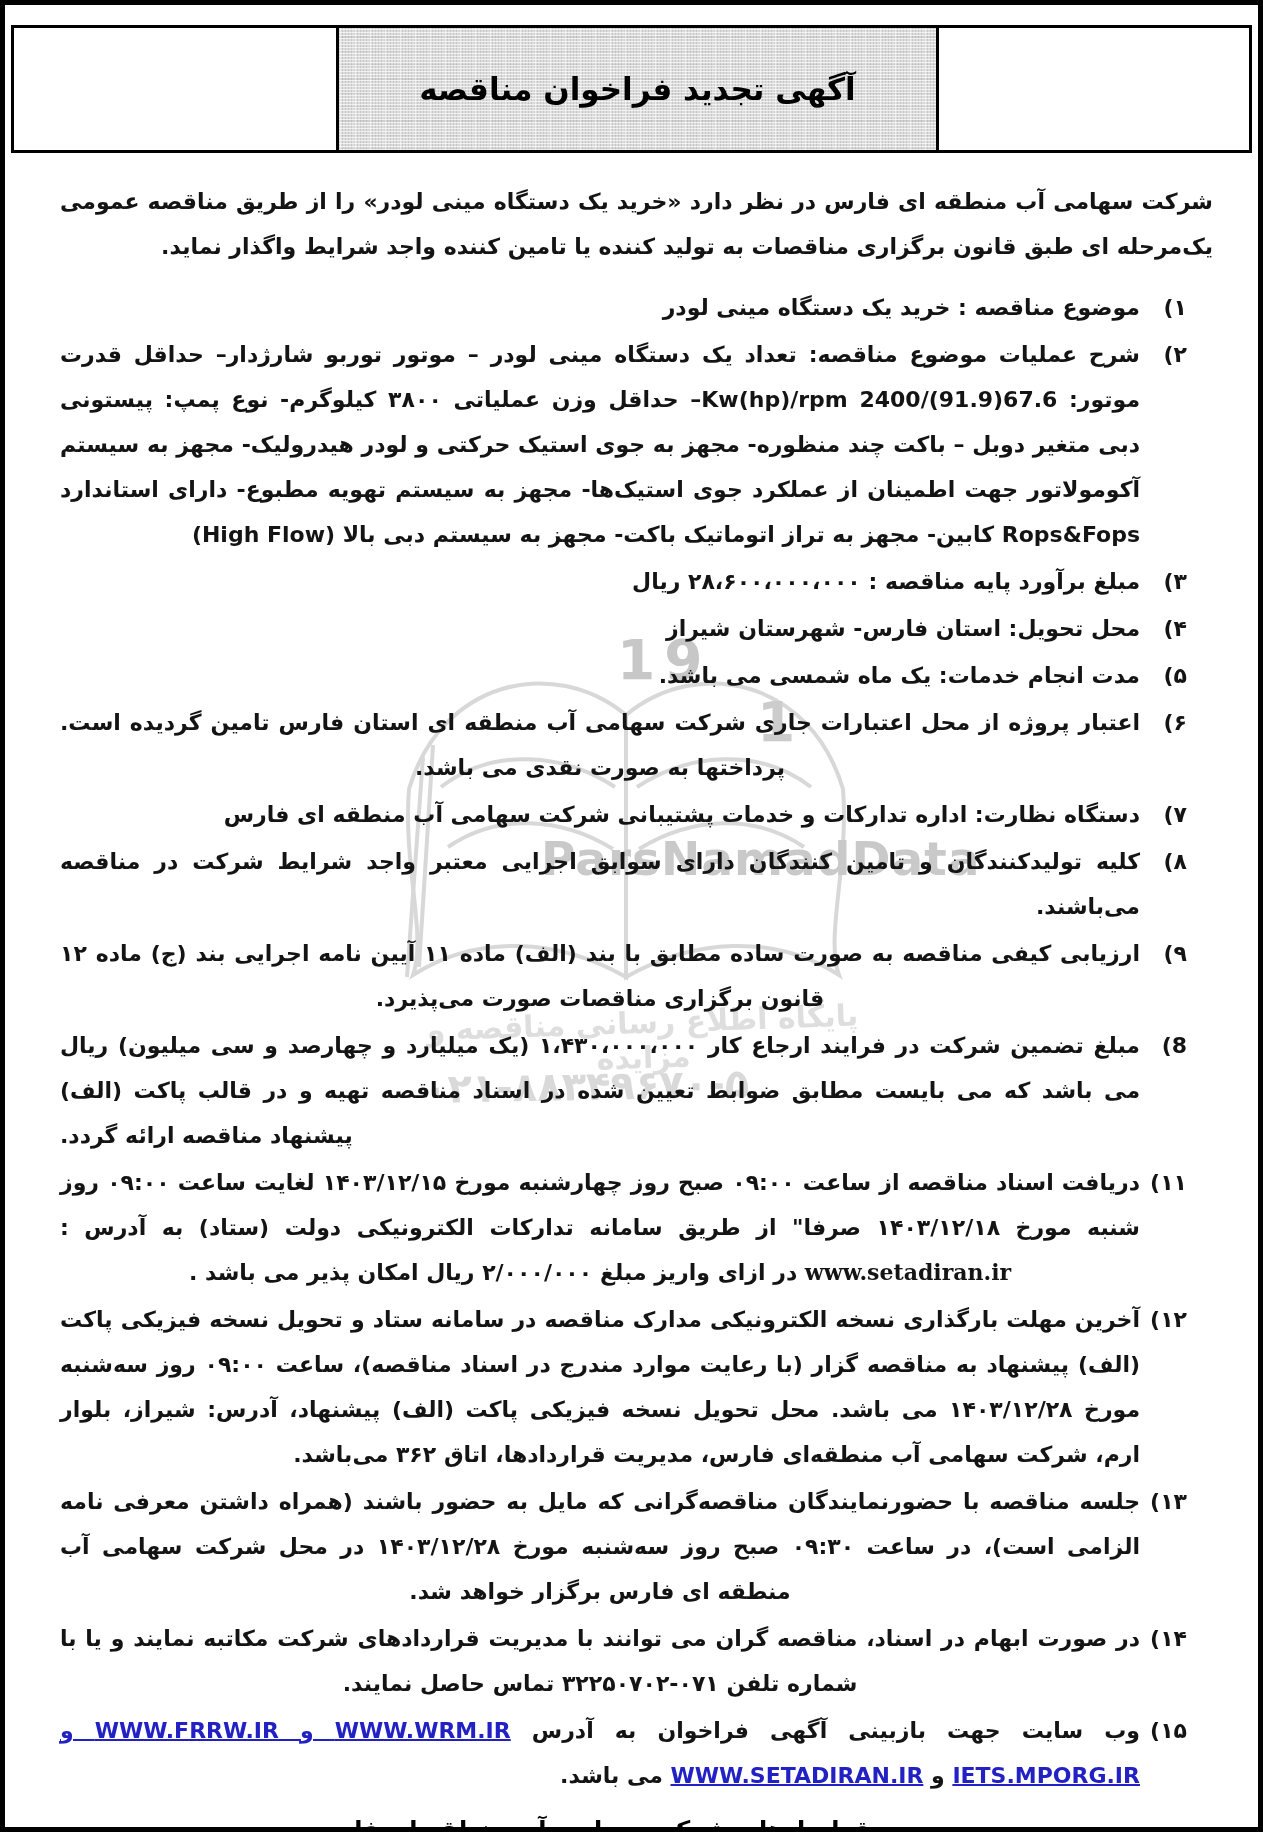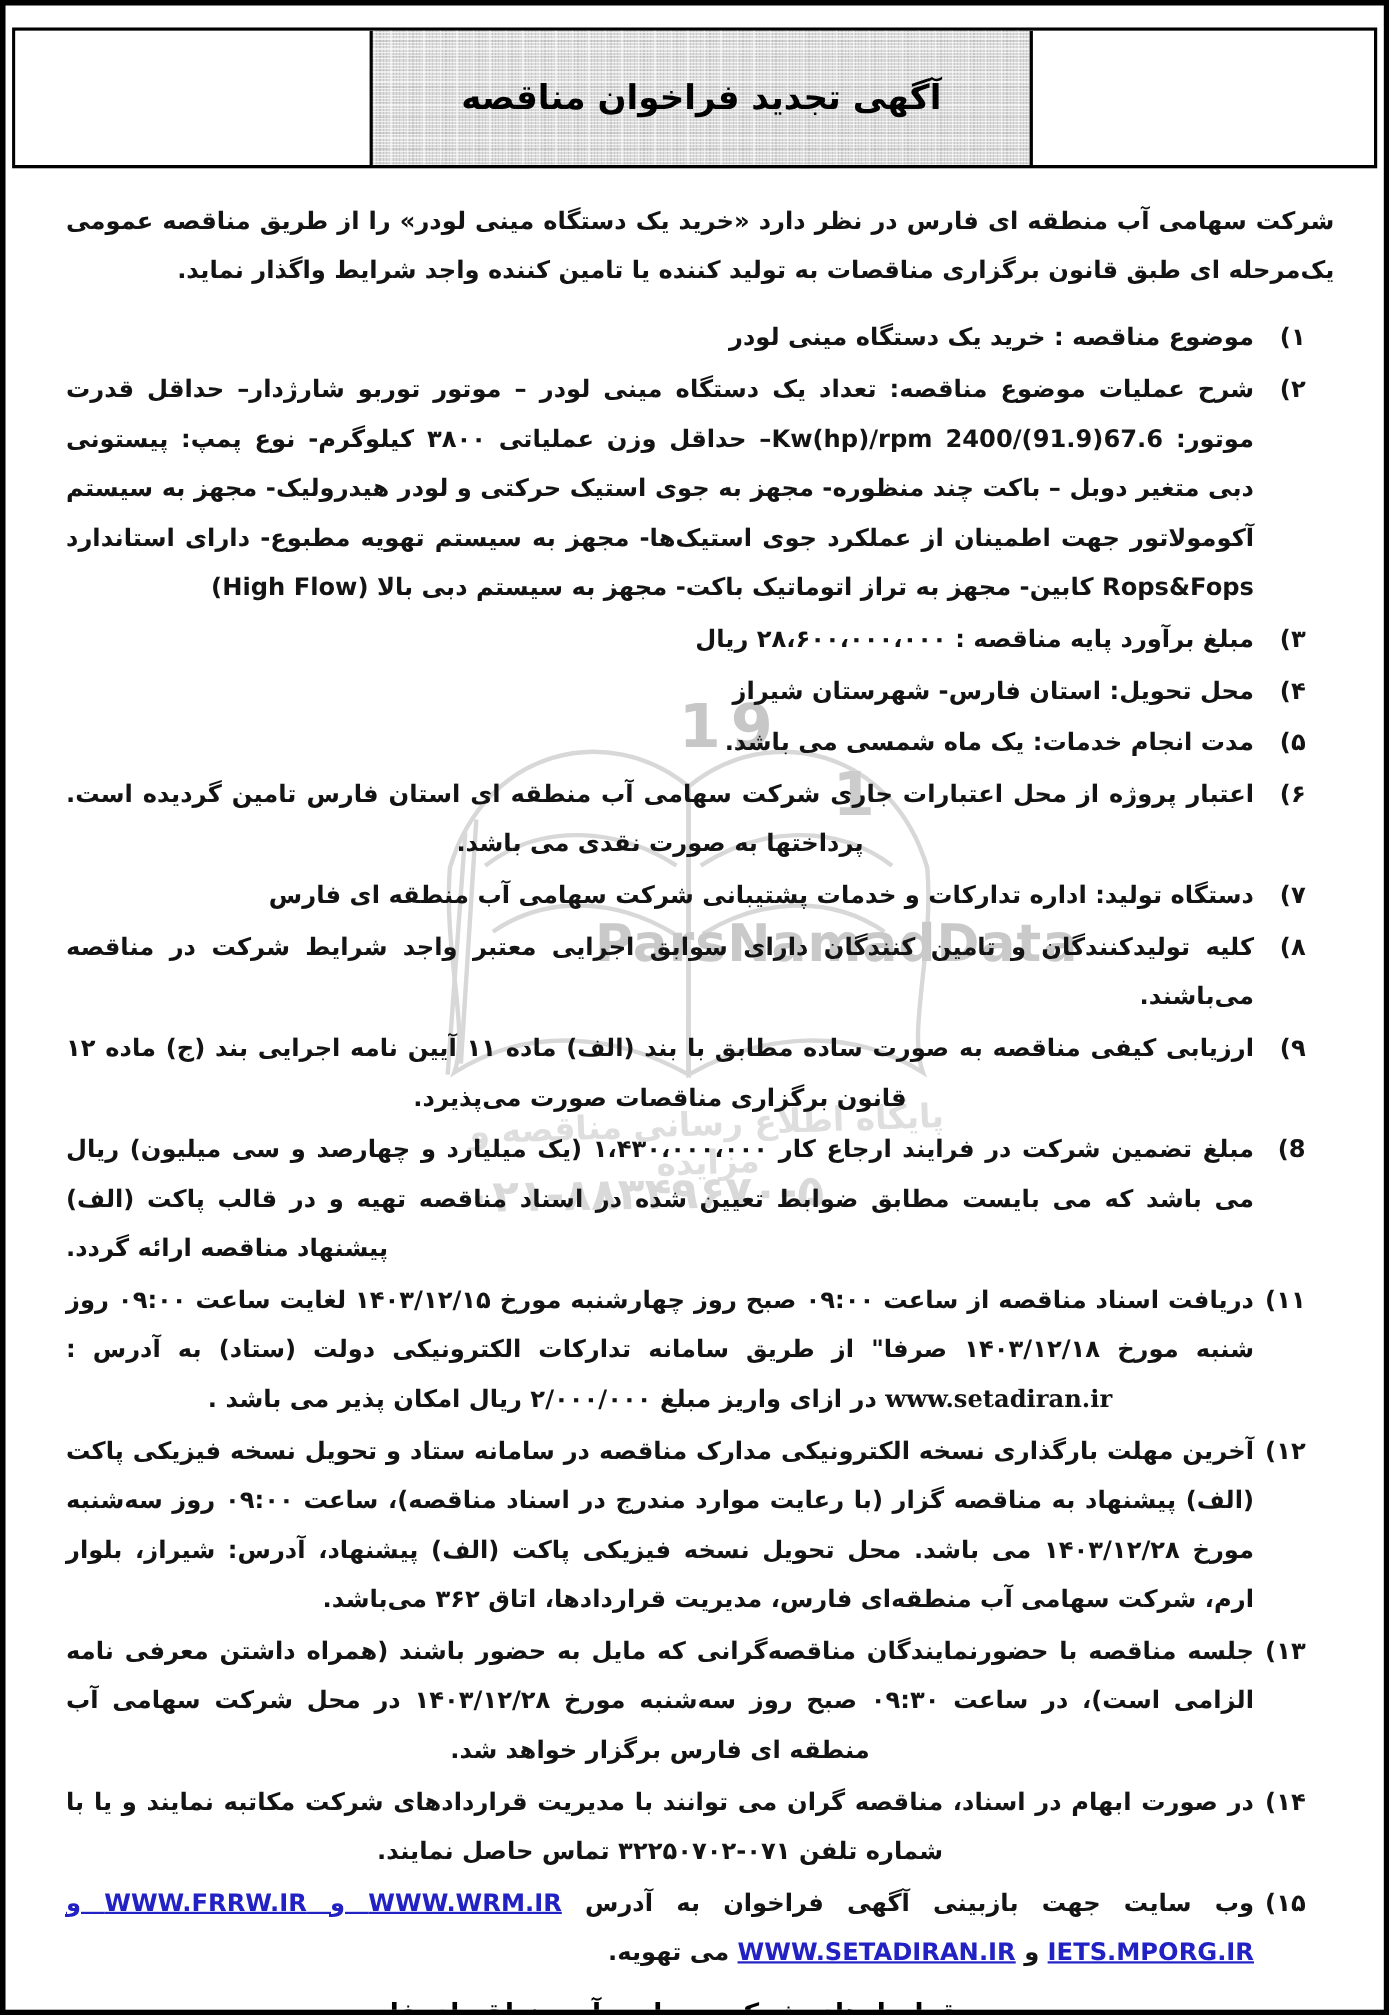--- a/index.html
+++ b/index.html
@@ -143,21 +143,21 @@
         <div class="item">
     <span class="num">۵)</span>
     <span class="body"><span>مدت انجام خدمات: یک ماه شمسی می باشد.</span></span>
   </div>
         <div class="item">
     <span class="num">۶)</span>
     <span class="body last-center"><span>اعتبار پروژه از محل اعتبارات جاری شرکت سهامی آب منطقه ای استان فارس تامین گردیده است. پرداختها به صورت نقدی می باشد.</span></span>
   </div>
         <div class="item">
     <span class="num">۷)</span>
-    <span class="body"><span>دستگاه تولید: اداره تدارکات و خدمات پشتیبانی شرکت سهامی آب منطقه ای فارس</span></span>
+    <span class="body"><span>دستگاه نظارت: اداره تدارکات و خدمات پشتیبانی شرکت سهامی آب منطقه ای فارس</span></span>
   </div>
         <div class="item">
     <span class="num">۸)</span>
     <span class="body"><span>کلیه تولیدکنندگان و تامین کنندگان دارای سوابق اجرایی معتبر واجد شرایط شرکت در مناقصه می‌باشند.</span></span>
   </div>
         <div class="item">
     <span class="num">۹)</span>
     <span class="body last-center"><span>ارزیابی کیفی مناقصه به صورت ساده مطابق با بند (الف) ماده ۱۱ آیین نامه اجرایی بند (ج) ماده ۱۲ قانون برگزاری مناقصات صورت می‌پذیرد.</span></span>
   </div>
         <div class="item">
@@ -175,19 +175,19 @@
         <div class="item">
     <span class="num">۱۳)</span>
     <span class="body last-center"><span>جلسه مناقصه با حضورنمایندگان مناقصه‌گرانی که مایل به حضور باشند (همراه داشتن معرفی نامه الزامی است)، در ساعت ۰۹:۳۰ صبح روز سه‌شنبه مورخ ۱۴۰۳/۱۲/۲۸ در محل شرکت سهامی آب منطقه ای فارس برگزار خواهد شد.</span></span>
   </div>
         <div class="item">
     <span class="num">۱۴)</span>
     <span class="body last-center"><span>در صورت ابهام در اسناد، مناقصه گران می توانند با مدیریت قراردادهای شرکت مکاتبه نمایند و یا با شماره تلفن ۰۷۱-۳۲۲۵۰۷۰۲ تماس حاصل نمایند.</span></span>
   </div>
         <div class="item">
     <span class="num">۱۵)</span>
-    <span class="body"><span>وب سایت جهت بازبینی آگهی فراخوان به آدرس </span><a class="lnk">WWW.WRM.IR</a><a class="lnk"> و </a><a class="lnk">WWW.FRRW.IR</a><a class="lnk"> و </a><a class="lnk">IETS.MPORG.IR</a><span> و </span><a class="lnk">WWW.SETADIRAN.IR</a><span> می تهویه.</span></span>
+    <span class="body"><span>وب سایت جهت بازبینی آگهی فراخوان به آدرس </span><a class="lnk">WWW.WRM.IR</a><a class="lnk"> و </a><a class="lnk">WWW.FRRW.IR</a><a class="lnk"> و </a><a class="lnk">IETS.MPORG.IR</a><span> و </span><a class="lnk">WWW.SETADIRAN.IR</a><span> می باشد.</span></span>
   </div>
       </div>
     <div class="footer-sign">مدیریت قراردادهای شرکت سهامی آب منطقه ای فارس</div>
   </div>
 
 </div>
 
 </body></html>

